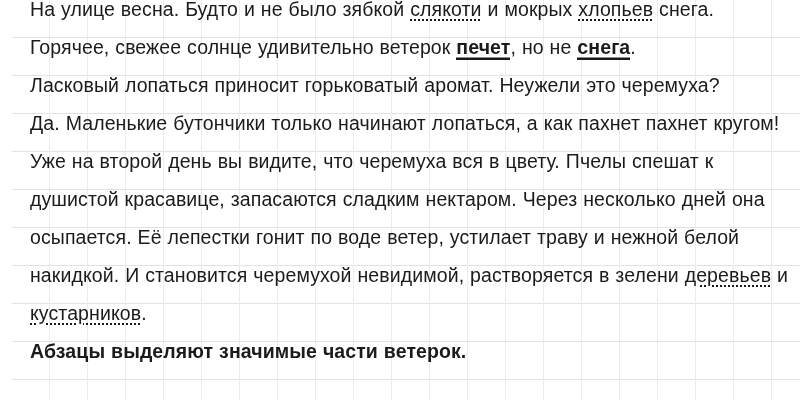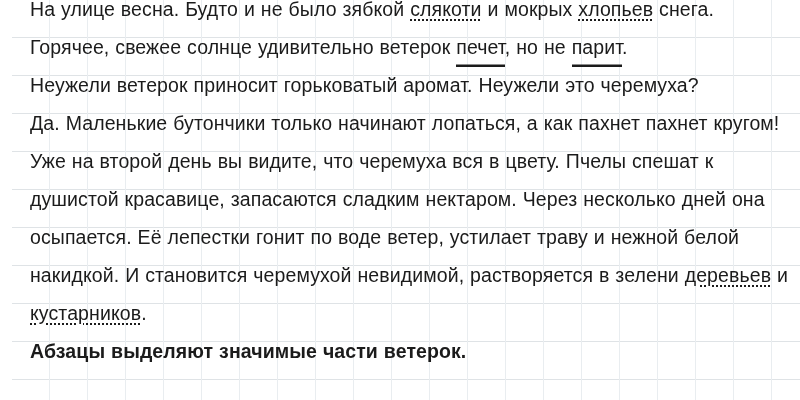--- a/index.html
+++ b/index.html
@@ -78,29 +78,30 @@
   }
   .u-wavy {
     text-decoration-style: wavy;
     text-decoration-color: #1b1b1b;
     text-decoration-thickness: 1px;
     text-underline-offset: 2px;
   }
   .u-double {
     border-bottom: 1.5px solid #1b1b1b;
     box-shadow: inset 0 -5px 0 -3.5px #1b1b1b;
-    padding-bottom: 8px;
+    padding-bottom: 1px;
+    font-weight: bold;
   }
 </style>
 </head>
 <body>
 
 <div id="page">
   <div id="grid-vertical"></div>
   <div id="text-layer">
       <p class="para"><span>На улице весна. Будто и не было зябкой </span><span class="u-dotted">слякоти</span><span> и мокрых </span><span class="u-dotted">хлопьев</span><span> снега.</span></p>
-      <p class="para"><span class="u-wavy">Горячее</span><span>, </span><span class="u-wavy">свежее</span><span> солнце удивительно ветерок </span><span class="u-double">печет</span><span>, но не </span><span class="u-double">парит</span><span>.</span></p>
-      <p class="para"><span>Неужели ветерок приносит горьковатый аромат. Неужели это черемуха?</span></p>
+      <p class="para"><span class="u-wavy">Горячее</span><span>, </span><span class="u-wavy">свежее</span><span> солнце удивительно ветерок </span><span class="u-double">печет</span><span>, но не </span><span class="u-double">снега</span><span>.</span></p>
+      <p class="para"><span>Ласковый лопаться приносит горьковатый аромат. Неужели это черемуха?</span></p>
       <p class="para"><span>Да. Маленькие бутончики только начинают лопаться, а как пахнет пахнет кругом!</span></p>
       <p class="para"><span>Уже на второй день вы видите, что черемуха вся в цвету. Пчелы </span><span class="u-solid">спешат</span><span> к душистой красавице, </span><span class="u-solid">запасаются</span><span> сладким нектаром. Через несколько дней она осыпается. Её лепестки </span><span class="u-solid">гонит</span><span> по воде ветер, </span><span class="u-solid">устилает</span><span> траву и нежной белой накидкой. И </span><span class="u-solid">становится</span><span> черемухой невидимой, </span><span class="u-solid">растворяется</span><span> в зелени </span><span class="u-dotted">деревьев</span><span> и </span><span class="u-dotted">кустарников</span><span>.</span></p>
       <p class="para bold"><span>Абзацы выделяют значимые части ветерок.</span></p>
     </div>
 </div>
 
 </body></html>

